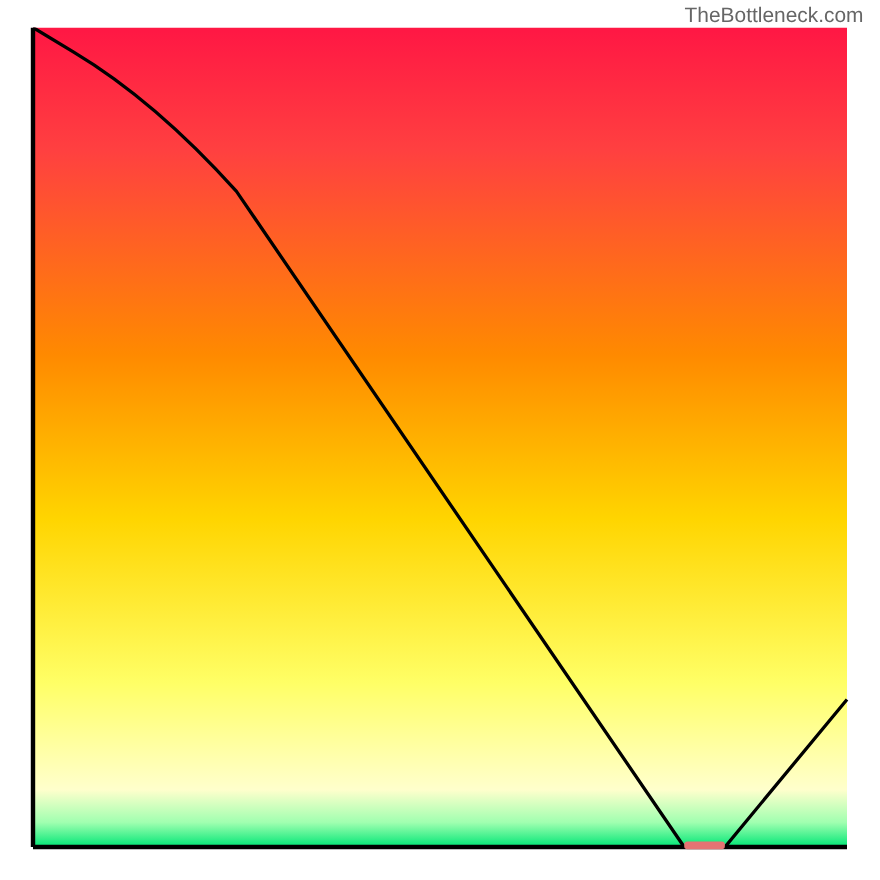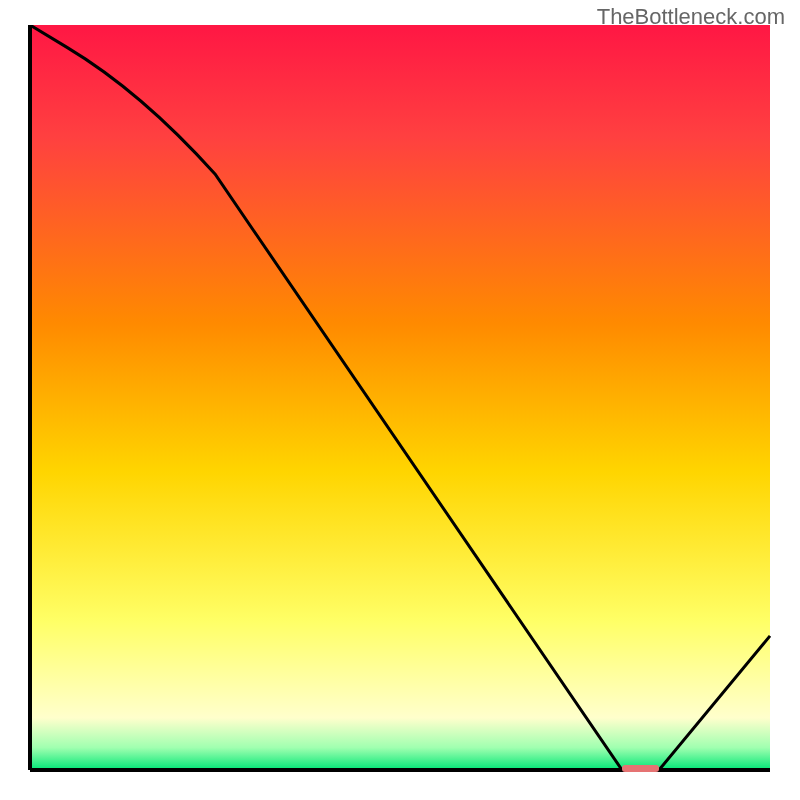--- a/index.html
+++ b/index.html
@@ -9,21 +9,21 @@
     height: 800px;
     background: white;
     font-family: Arial, sans-serif;
     position: relative;
   }
   .watermark {
     position: absolute;
     top: 4px;
     right: 15px;
     color: #666;
-    font-size: 22px;
+    font-size: 19px;
     font-weight: normal;
     z-index: 10;
   }
   .chart-container {
     position: absolute;
     top: 25px;
     left: 25px;
     width: 750px;
     height: 750px;
   }

